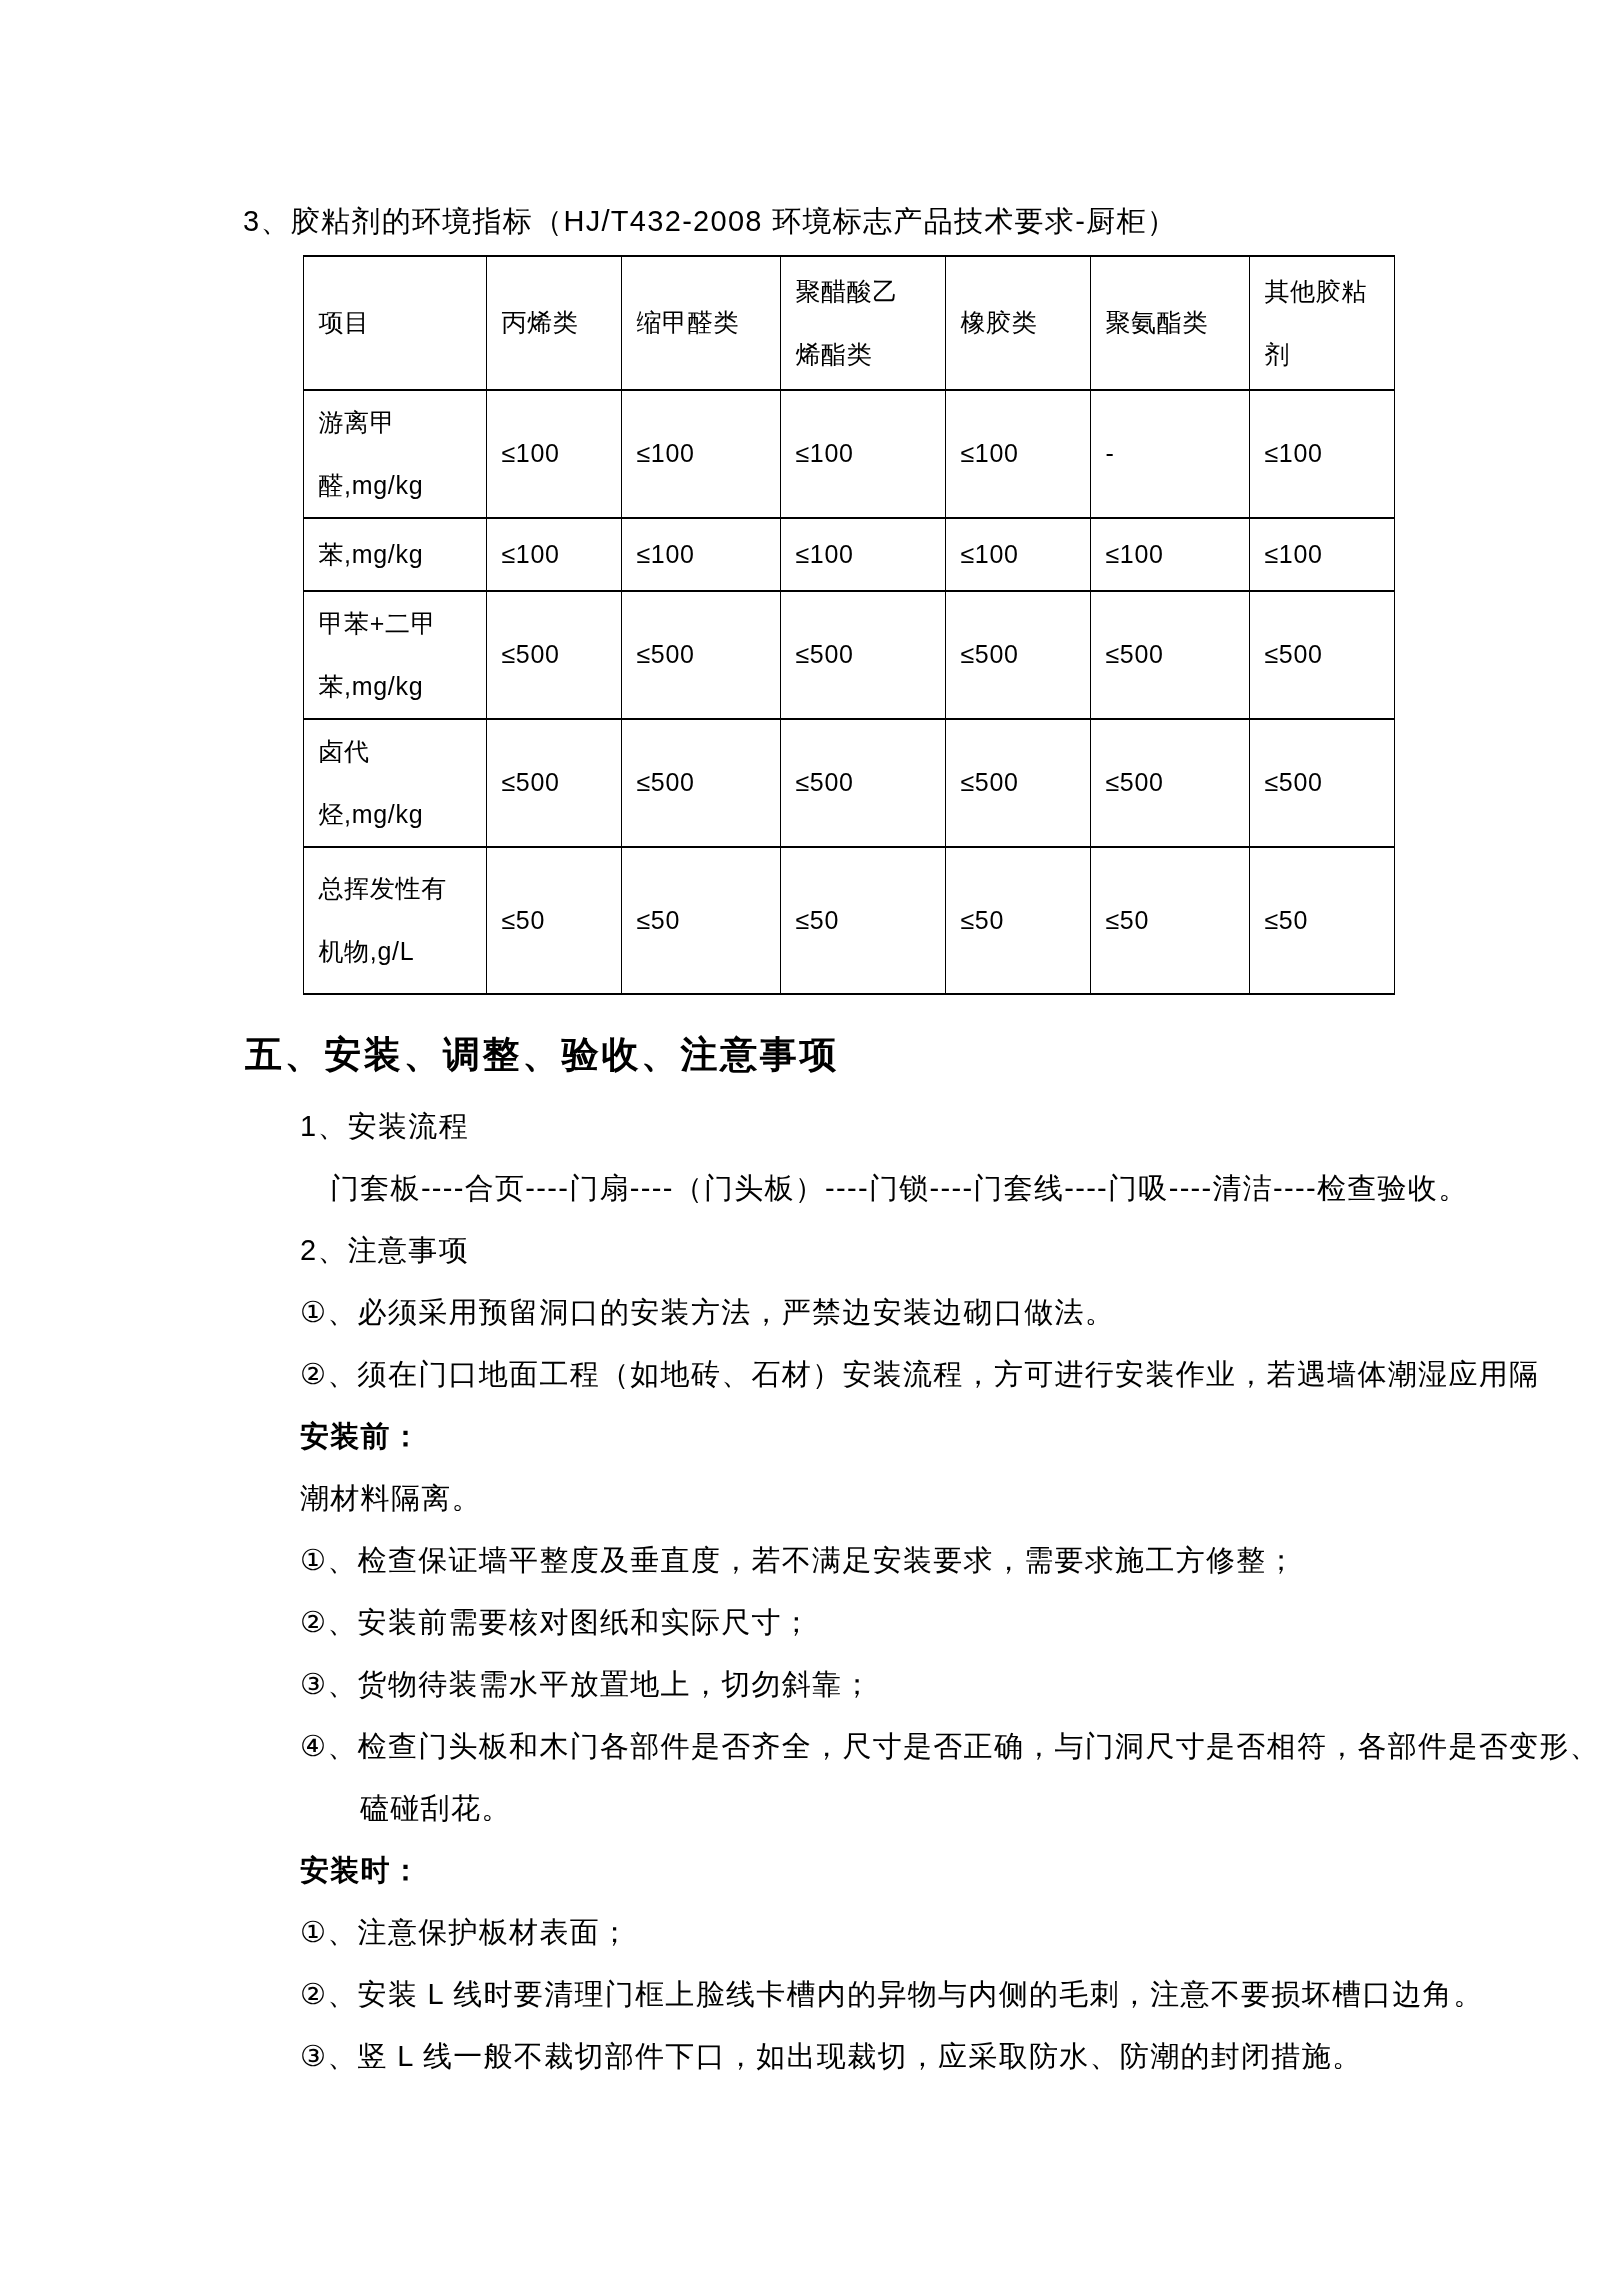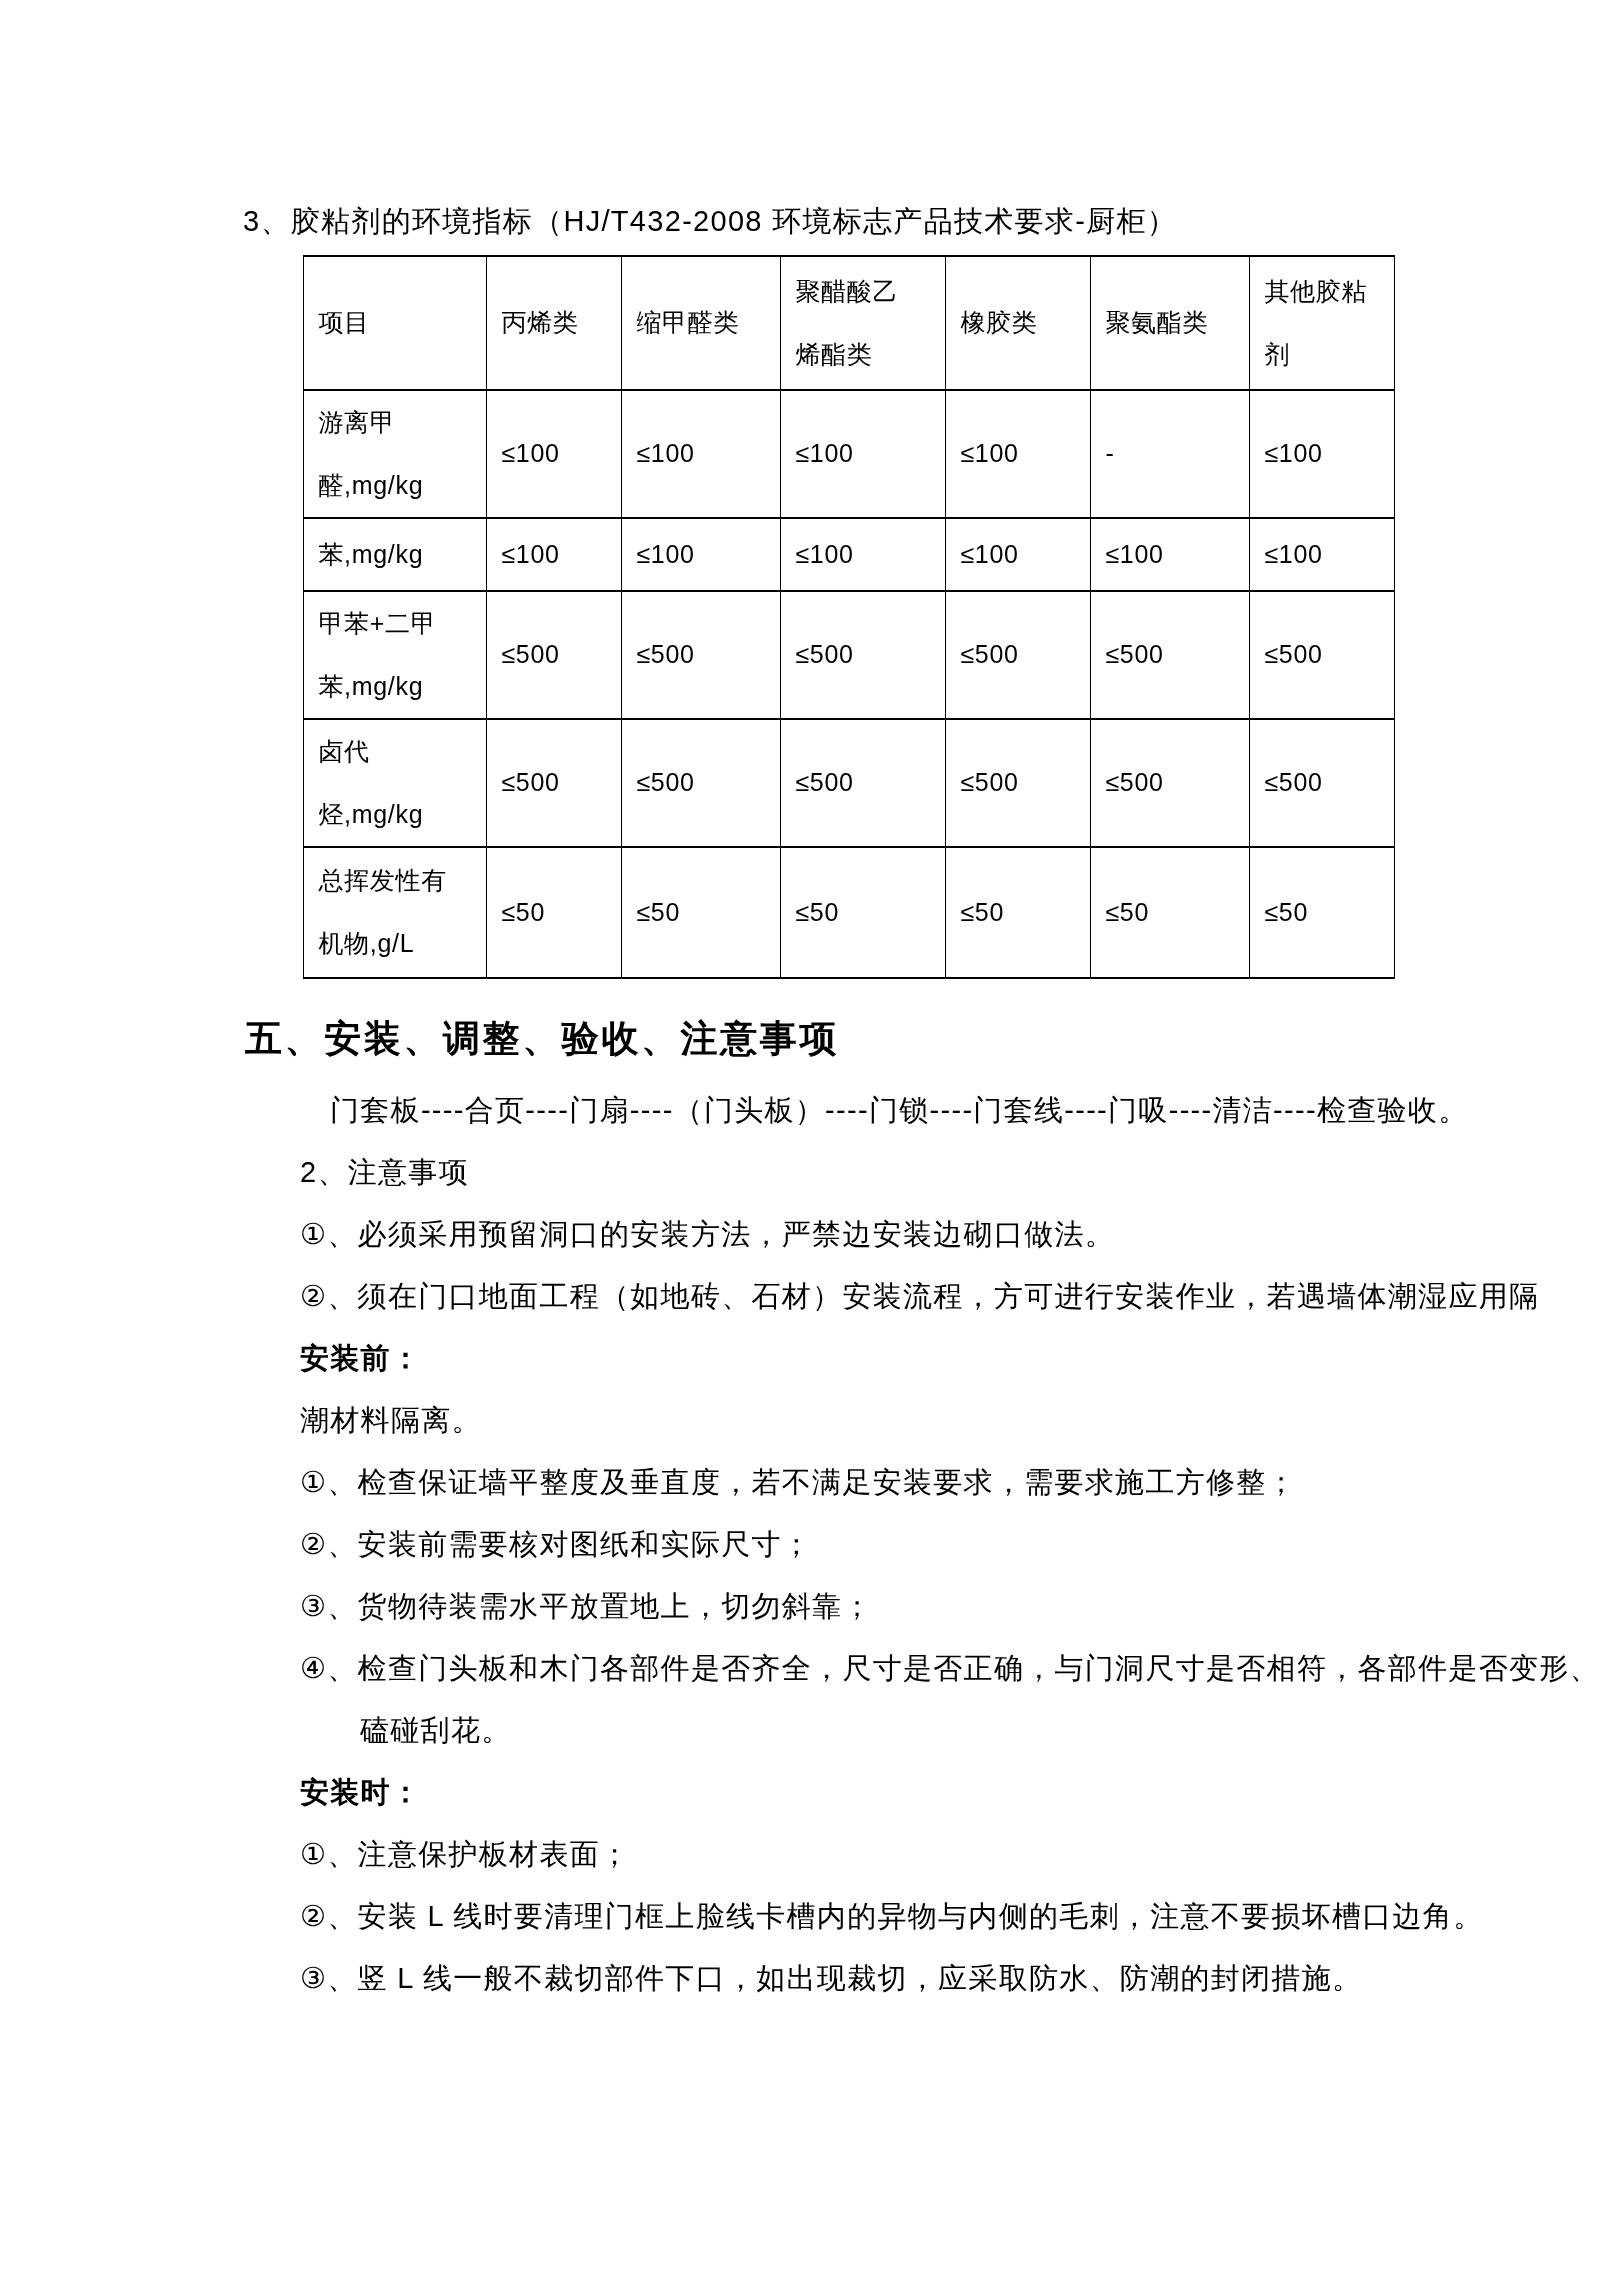--- a/index.html
+++ b/index.html
@@ -47,21 +47,21 @@
   }
   table.env-table .cell-line {
     line-height: 63px;
     white-space: nowrap;
   }
   table.env-table tr:nth-child(1) { height: 134px; }
   table.env-table tr:nth-child(2) { height: 128px; }
   table.env-table tr:nth-child(3) { height: 73px; }
   table.env-table tr:nth-child(4) { height: 128px; }
   table.env-table tr:nth-child(5) { height: 128px; }
-  table.env-table tr:nth-child(6) { height: 131px; }
+  table.env-table tr:nth-child(6) { height: 147px; }
   
   .section-heading {
     margin: 37px 0 7px 245px;
     font-size: 37px;
     line-height: 46px;
     font-weight: bold;
     letter-spacing: 2.6px;
     white-space: nowrap;
   }
   
@@ -241,20 +241,21 @@
           <td>
             <div class="cell-line">≤50</div>
           </td>
         </tr>
       </tbody>
   </table>
 
   <div class="section-heading">五、安装、调整、验收、注意事项</div>
 
   <div class="paragraphs" id="paragraphs">
+      <div class="para ind-0">1、安装流程</div>
       <div class="para ind-1">门套板----合页----门扇----（门头板）----门锁----门套线----门吸----清洁----检查验收。</div>
       <div class="para ind-0">2、注意事项</div>
       <div class="para ind-0">①、必须采用预留洞口的安装方法，严禁边安装边砌口做法。</div>
       <div class="para ind-0">②、须在门口地面工程（如地砖、石材）安装流程，方可进行安装作业，若遇墙体潮湿应用隔</div>
       <div class="para ind-0 bold">安装前：</div>
       <div class="para ind-0">潮材料隔离。</div>
       <div class="para ind-0">①、检查保证墙平整度及垂直度，若不满足安装要求，需要求施工方修整；</div>
       <div class="para ind-0">②、安装前需要核对图纸和实际尺寸；</div>
       <div class="para ind-0">③、货物待装需水平放置地上，切勿斜靠；</div>
       <div class="para ind-0">④、检查门头板和木门各部件是否齐全，尺寸是否正确，与门洞尺寸是否相符，各部件是否变形、</div>

